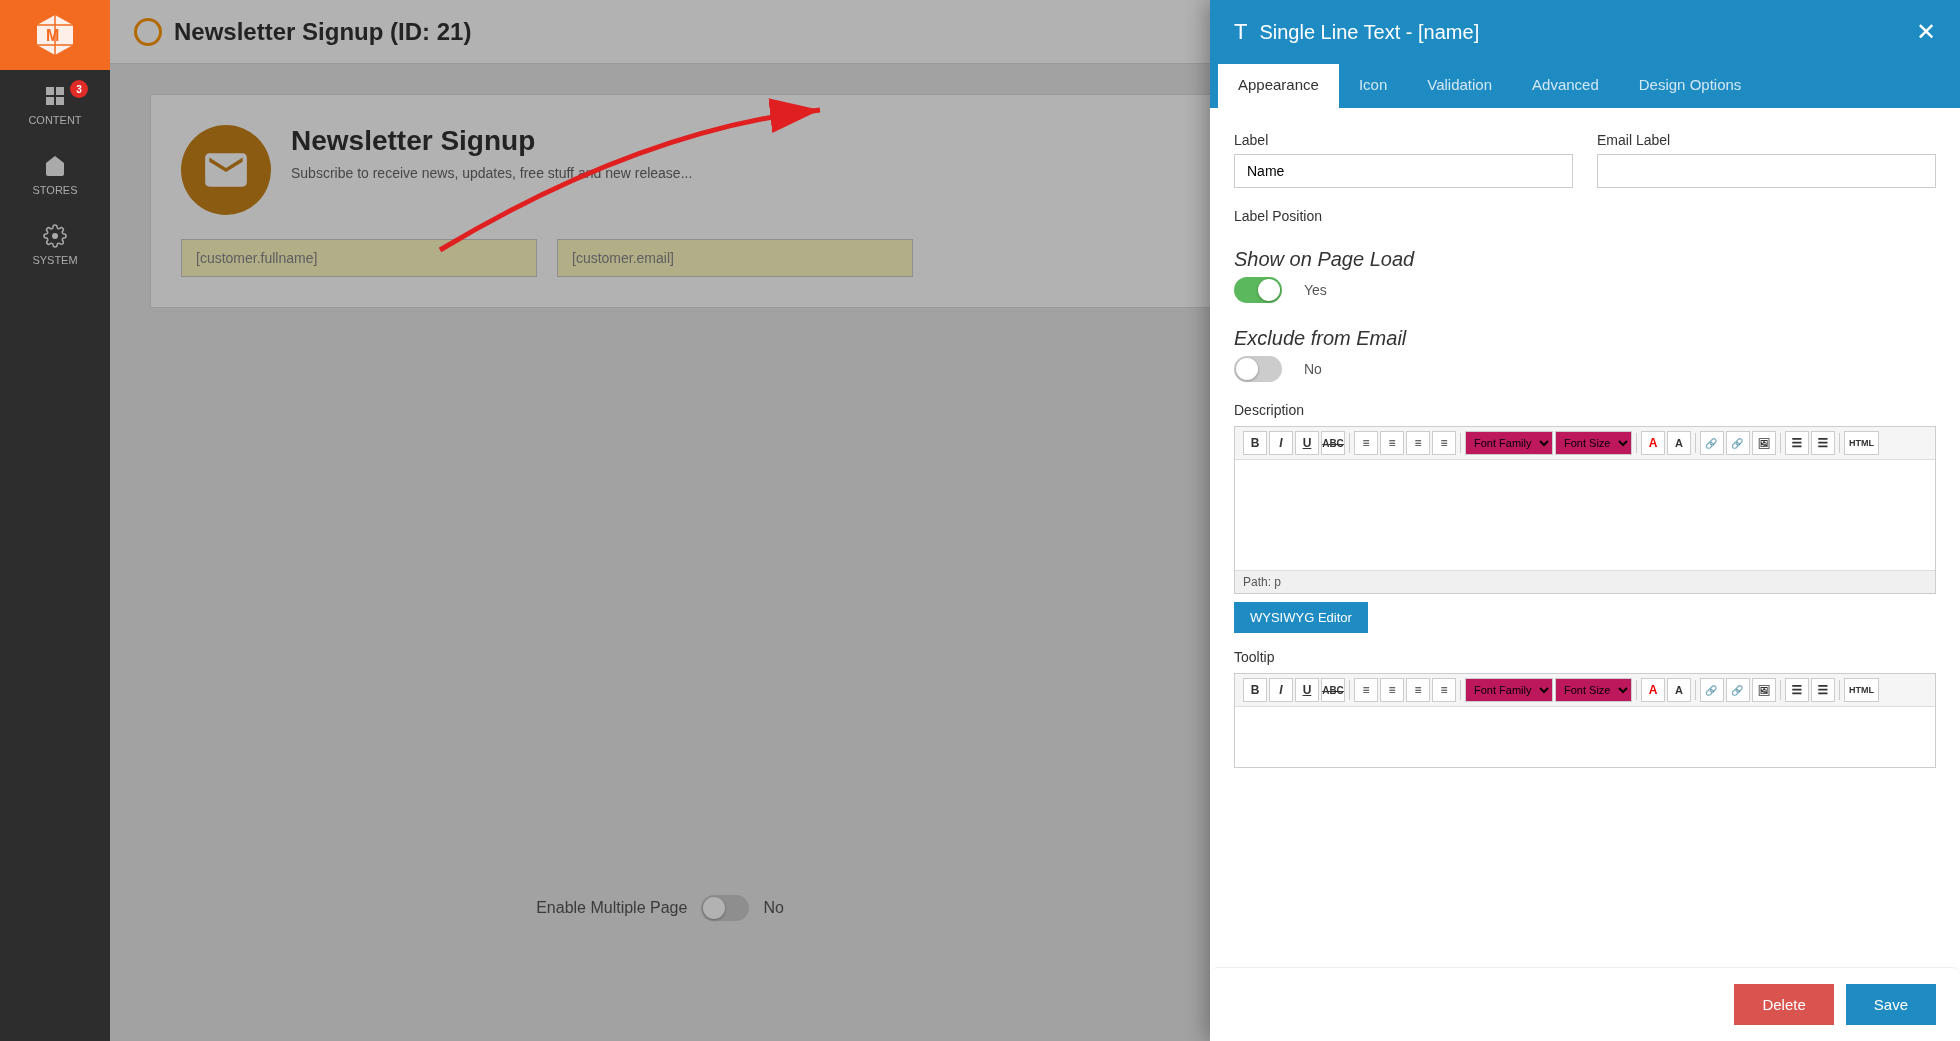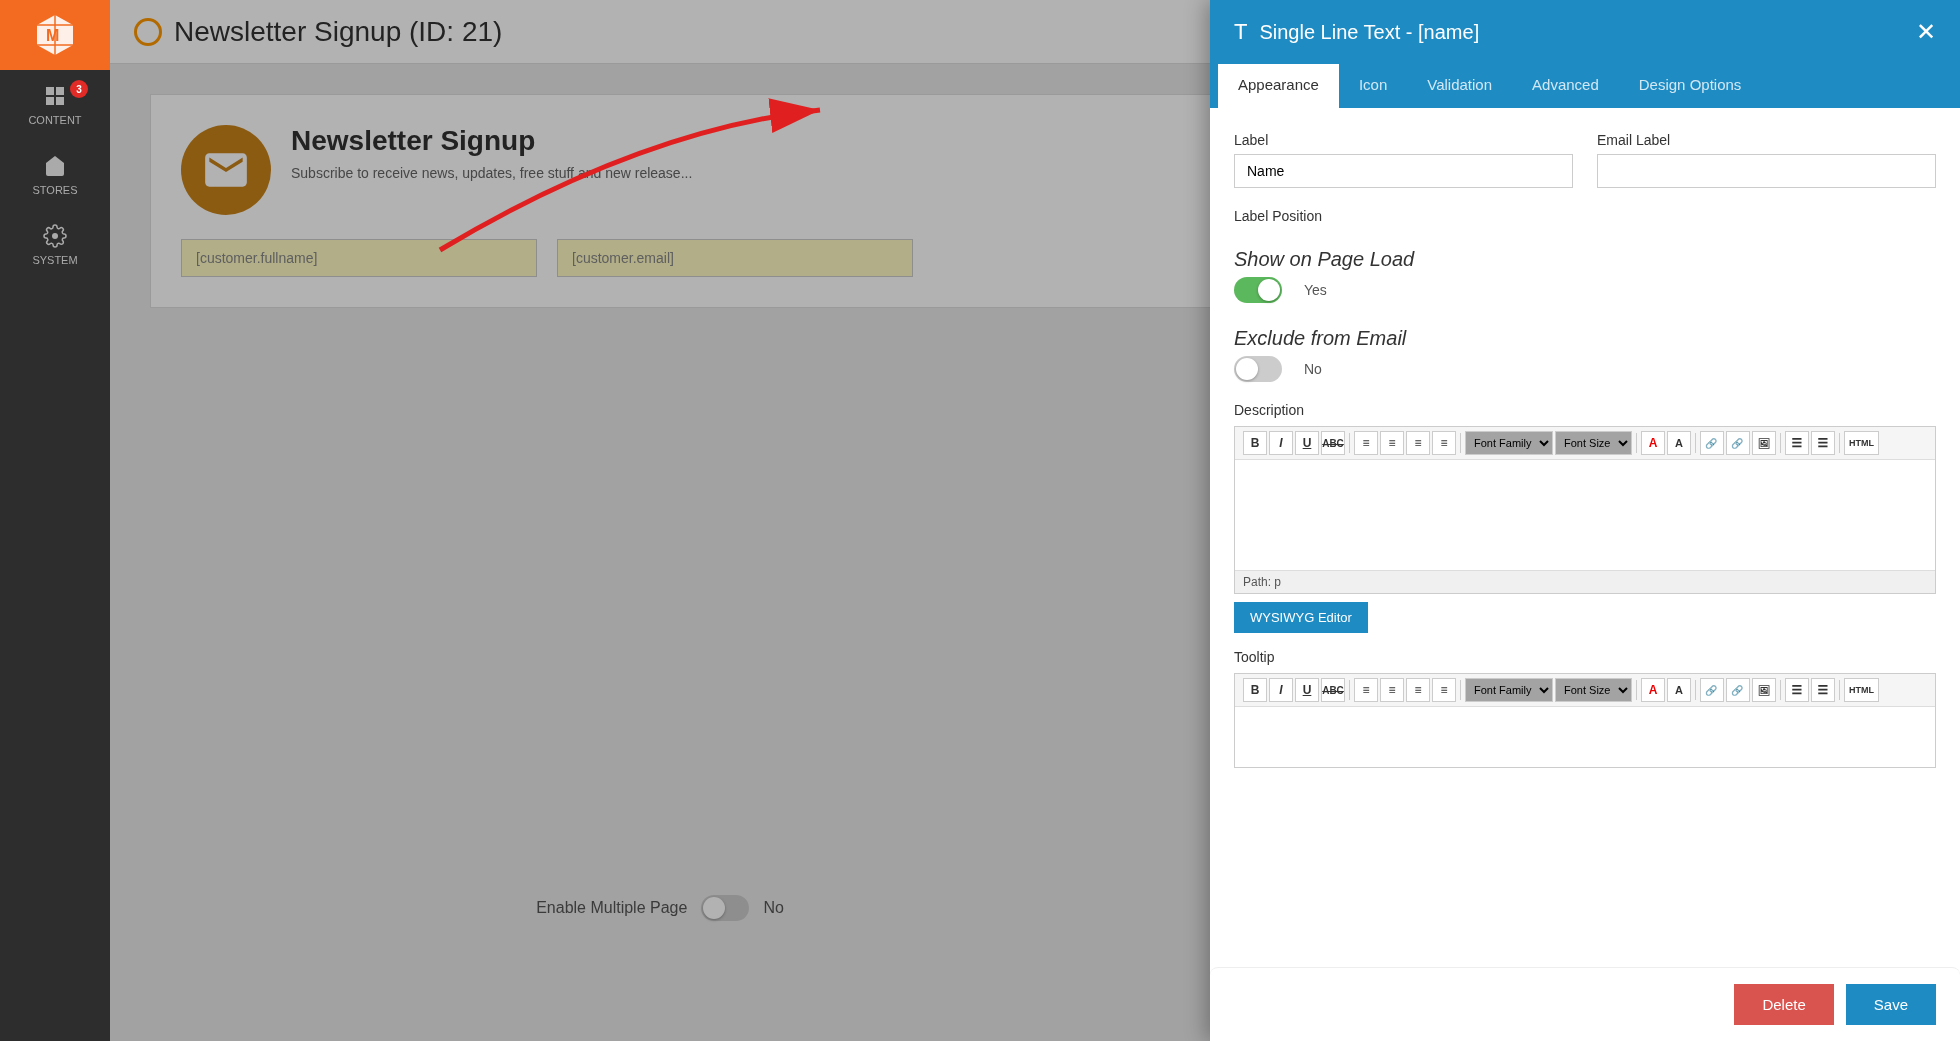--- a/index.html
+++ b/index.html
@@ -73,21 +73,21 @@
       align-items: center;
       gap: 12px;
     }
     .page-header-icon {
       width: 28px;
       height: 28px;
       border: 3px solid #f90;
       border-radius: 50%;
       flex-shrink: 0;
     }
-    .page-title { font-size: 28px; color: #333; font-weight: 400; }
+    .page-title { font-size: 24px; color: #333; font-weight: 700; }
 
     
     .content-bg {
       padding: 30px 40px;
       position: relative;
     }
     .newsletter-card {
       background: #fff;
       border: 1px solid #ddd;
       padding: 30px;
@@ -341,21 +341,21 @@
       height: 20px;
       background: #ccc;
       margin: 0 2px;
     }
     .toolbar-select {
       height: 24px;
       border: 1px solid #ccc;
       font-size: 11px;
       padding: 0 4px;
       cursor: pointer;
-      background: #a3a3a3;
+      background: #be185d;
     }
     .editor-body {
       min-height: 110px;
       padding: 8px;
       font-size: 14px;
       background: #fff;
     }
     .editor-footer {
       background: #f0f0f0;
       padding: 4px 8px;

